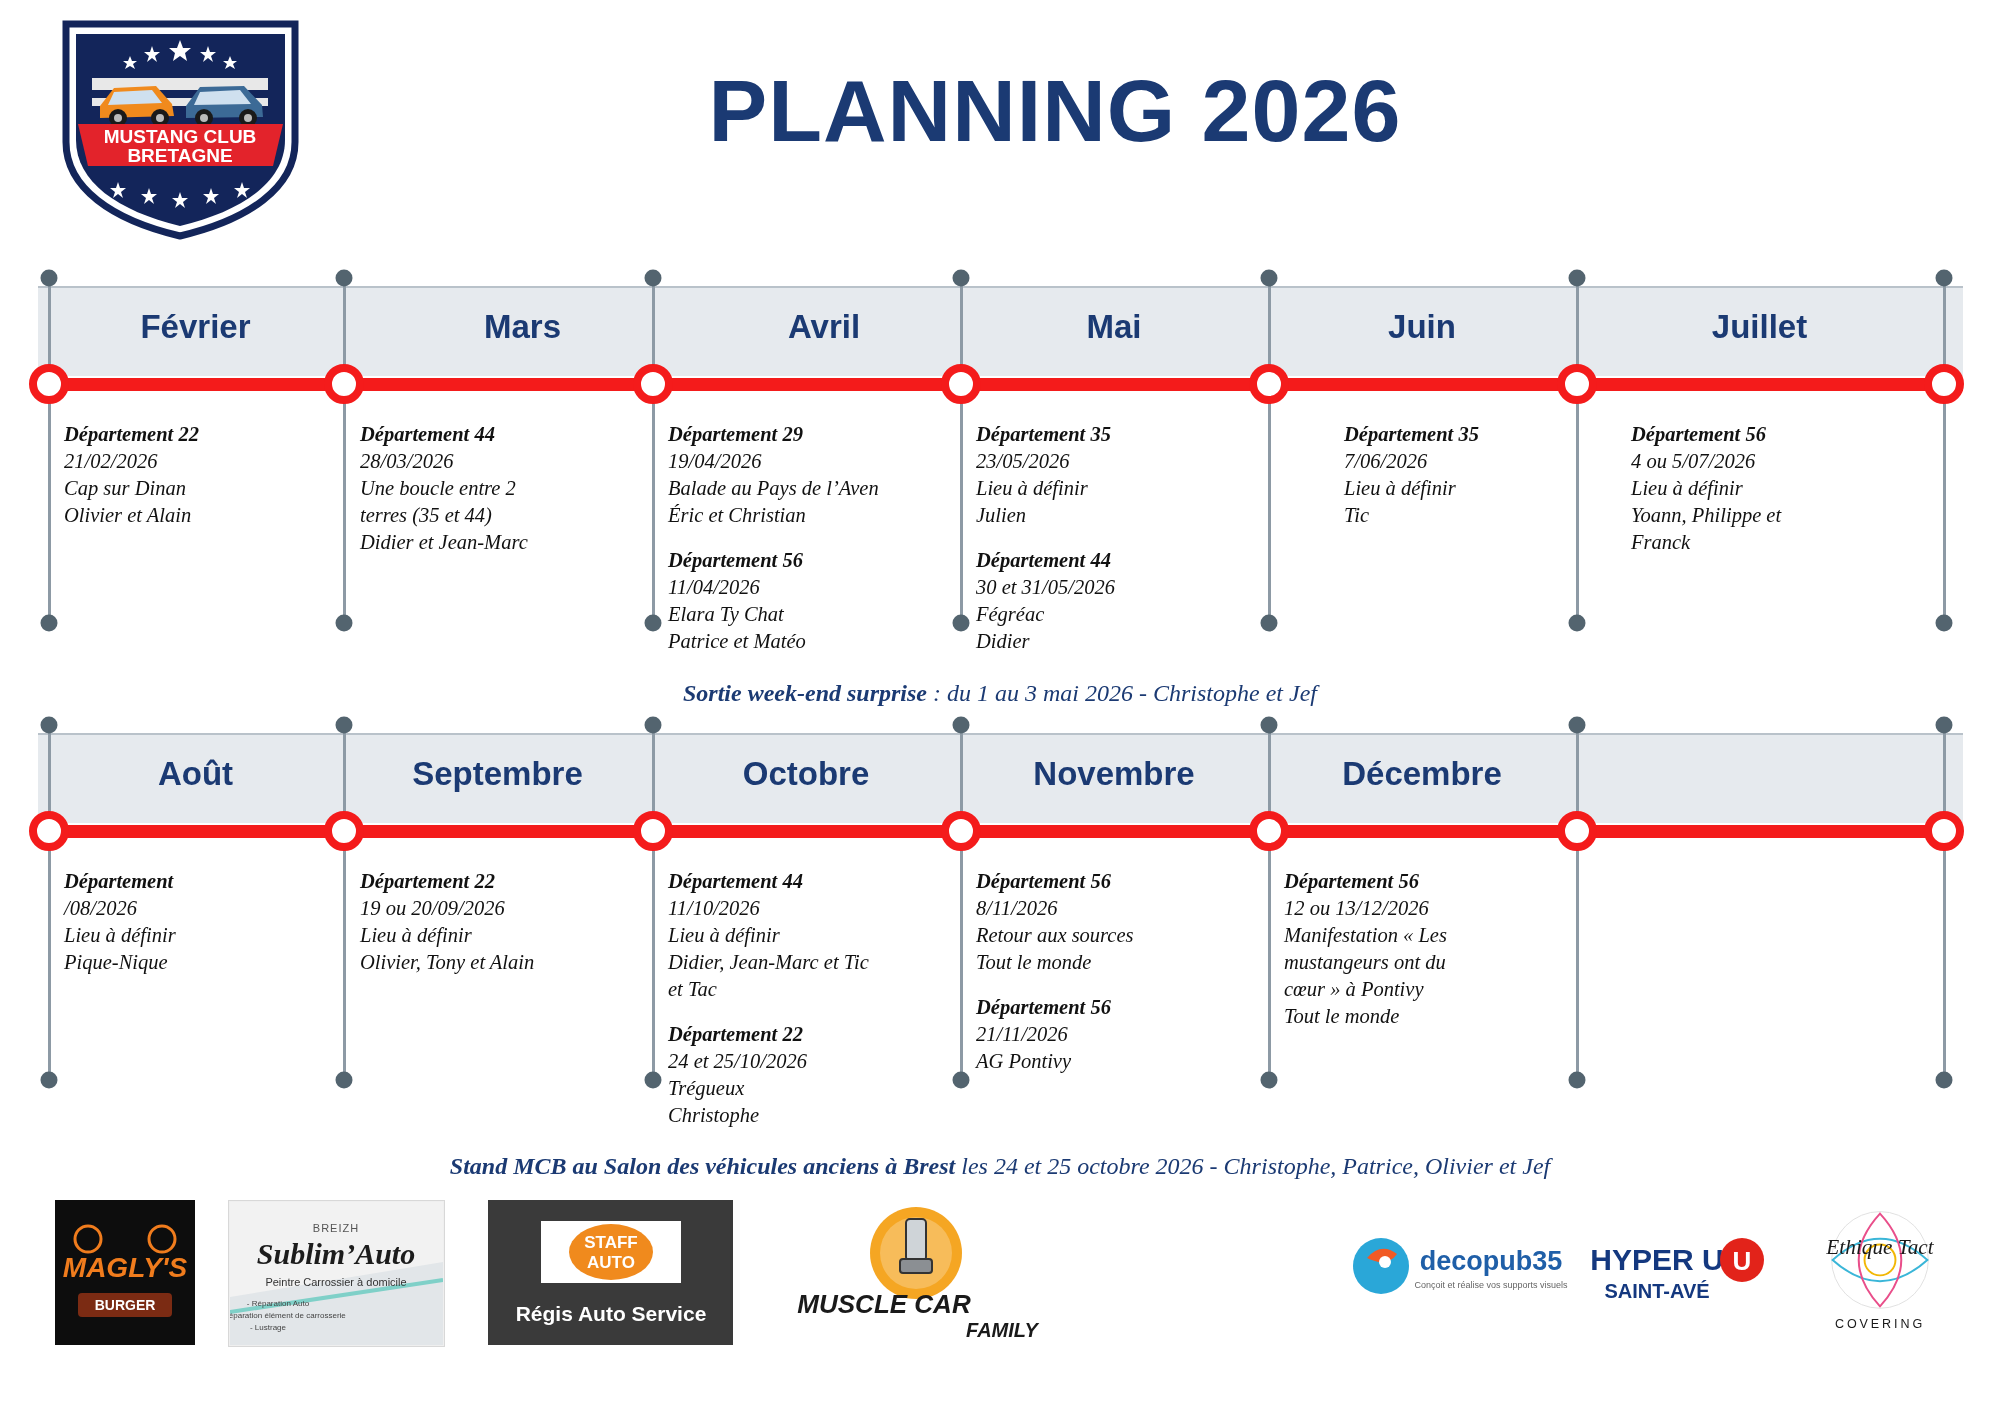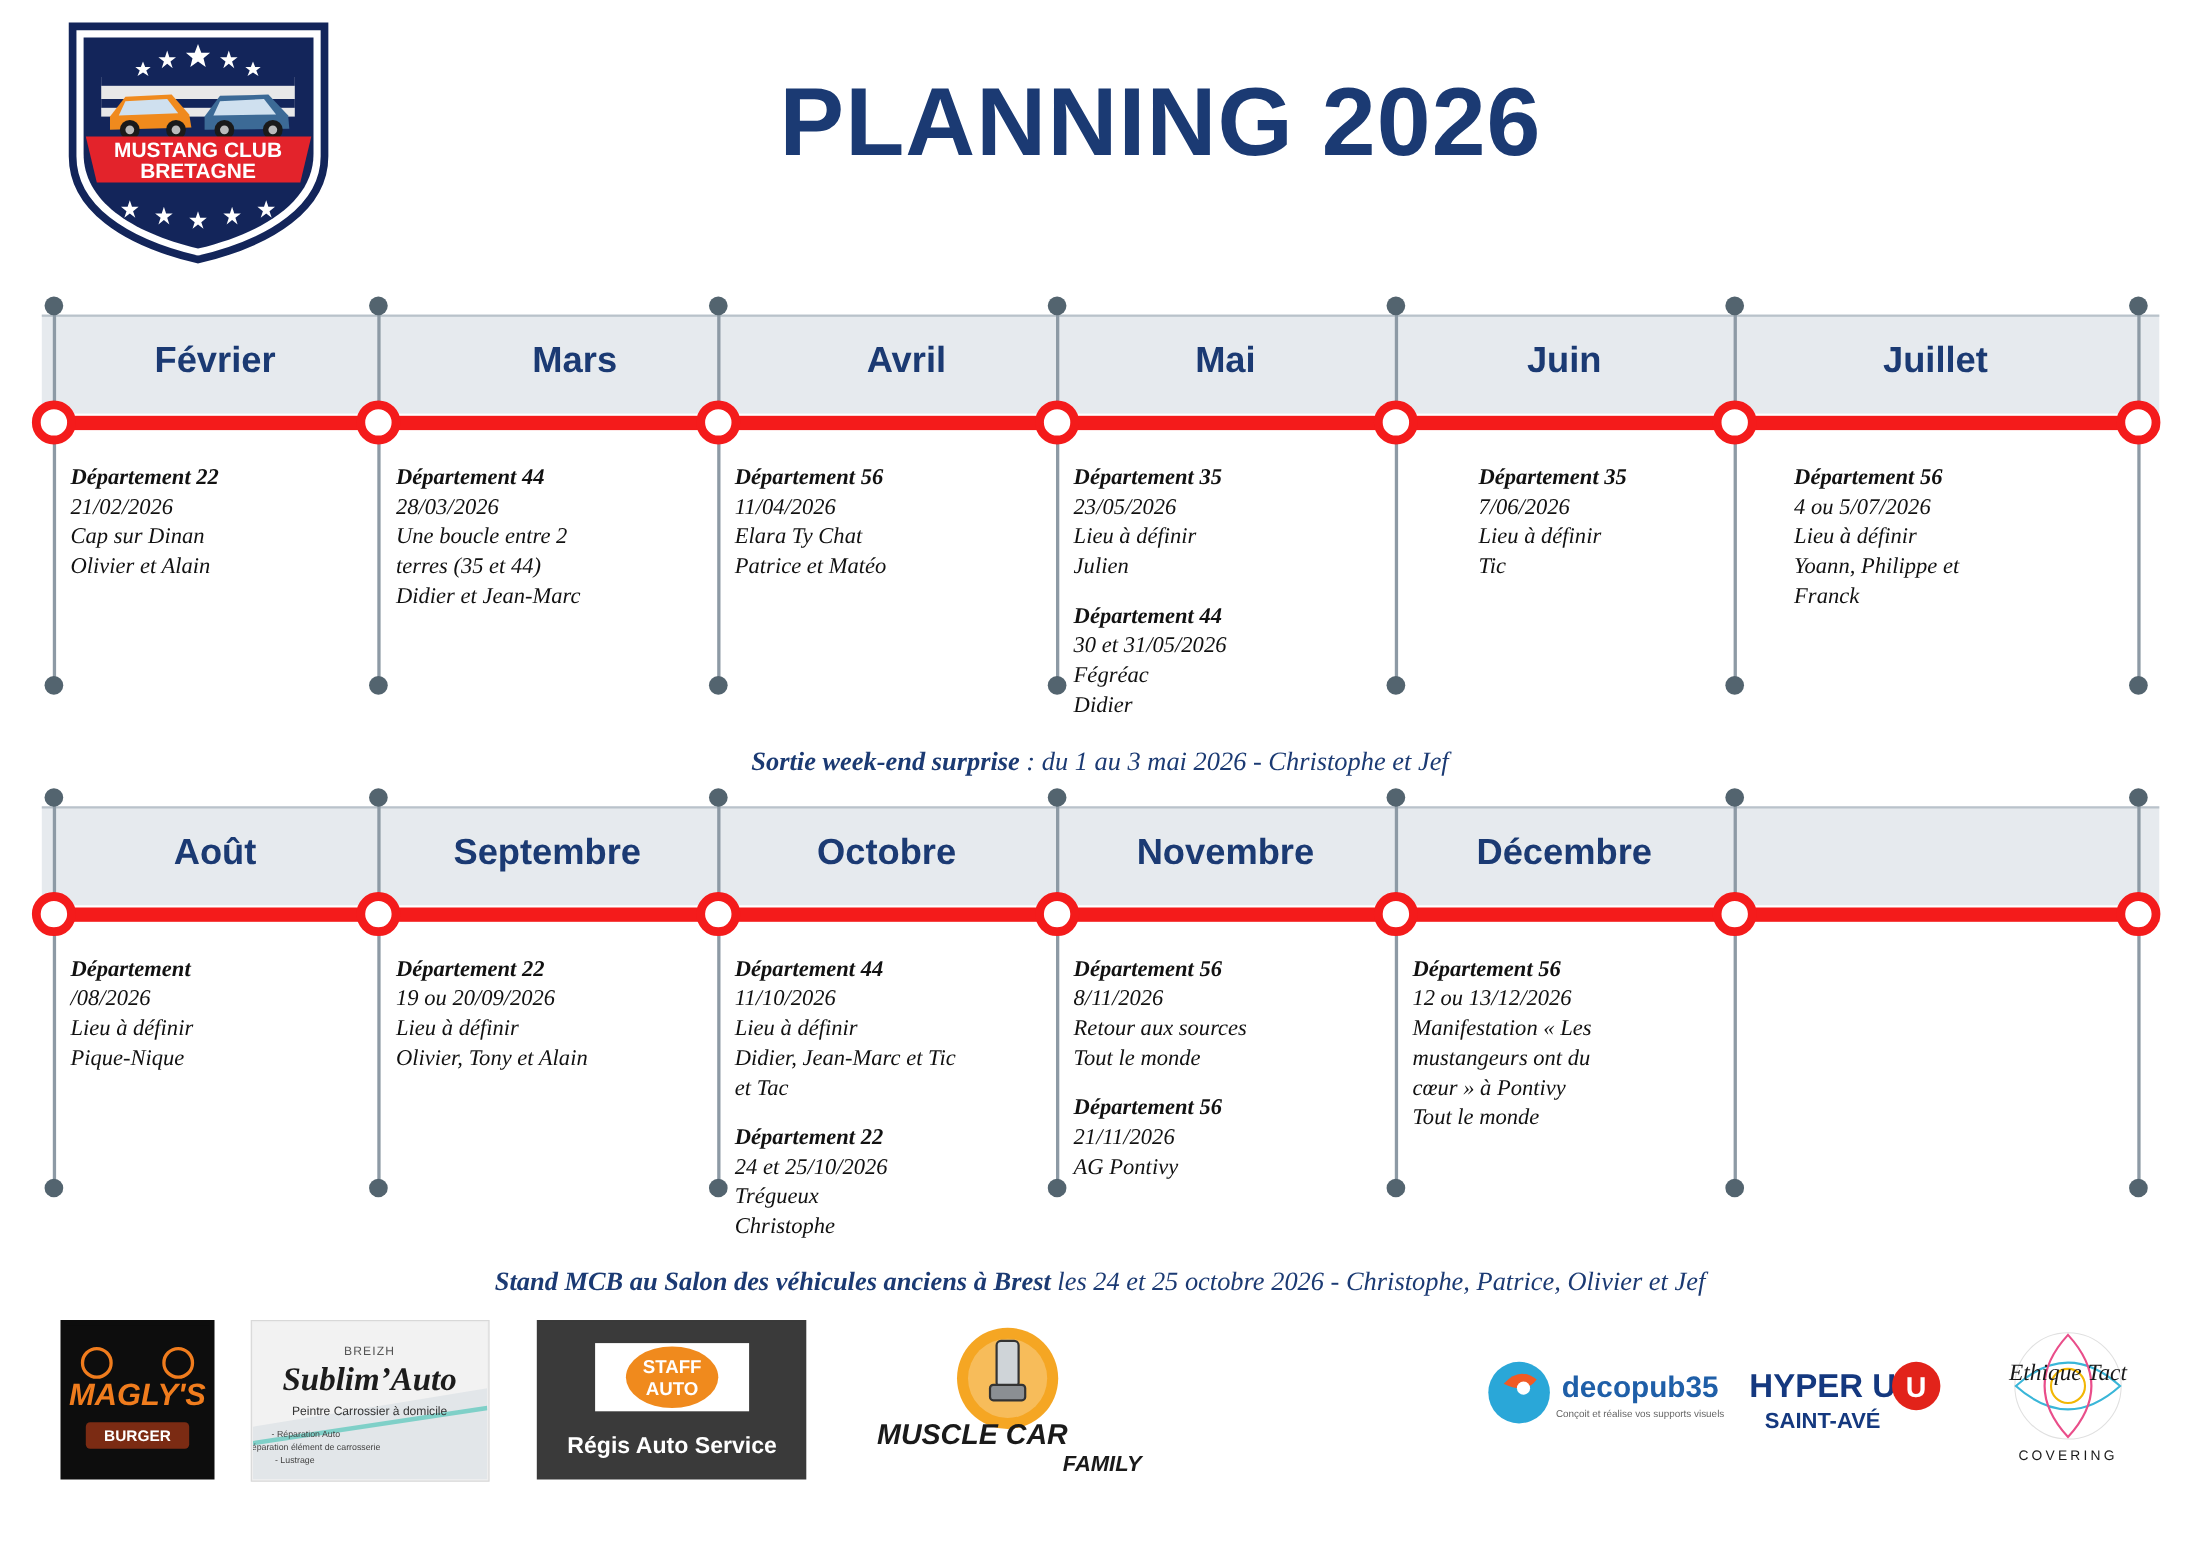--- a/index.html
+++ b/index.html
@@ -273,20 +273,26 @@
       <div class="dept">Département 44</div>
       <div>28/03/2026</div>
       <div>Une boucle entre 2</div>
       <div>terres (35 et 44)</div>
       <div>Didier et Jean-Marc</div>
     </div>
   </div>
 
   <div class="cell" style="left:630px; top:143px; width:285px;">
     <div class="blk">
+      <div class="dept">Département 29</div>
+      <div>19/04/2026</div>
+      <div>Balade au Pays de l’Aven</div>
+      <div>Éric et Christian</div>
+    </div>
+    <div class="blk">
       <div class="dept">Département 56</div>
       <div>11/04/2026</div>
       <div>Elara Ty Chat</div>
       <div>Patrice et Matéo</div>
     </div>
   </div>
 
   <div class="cell" style="left:938px; top:143px; width:285px;">
     <div class="blk">
       <div class="dept">Département 35</div>

